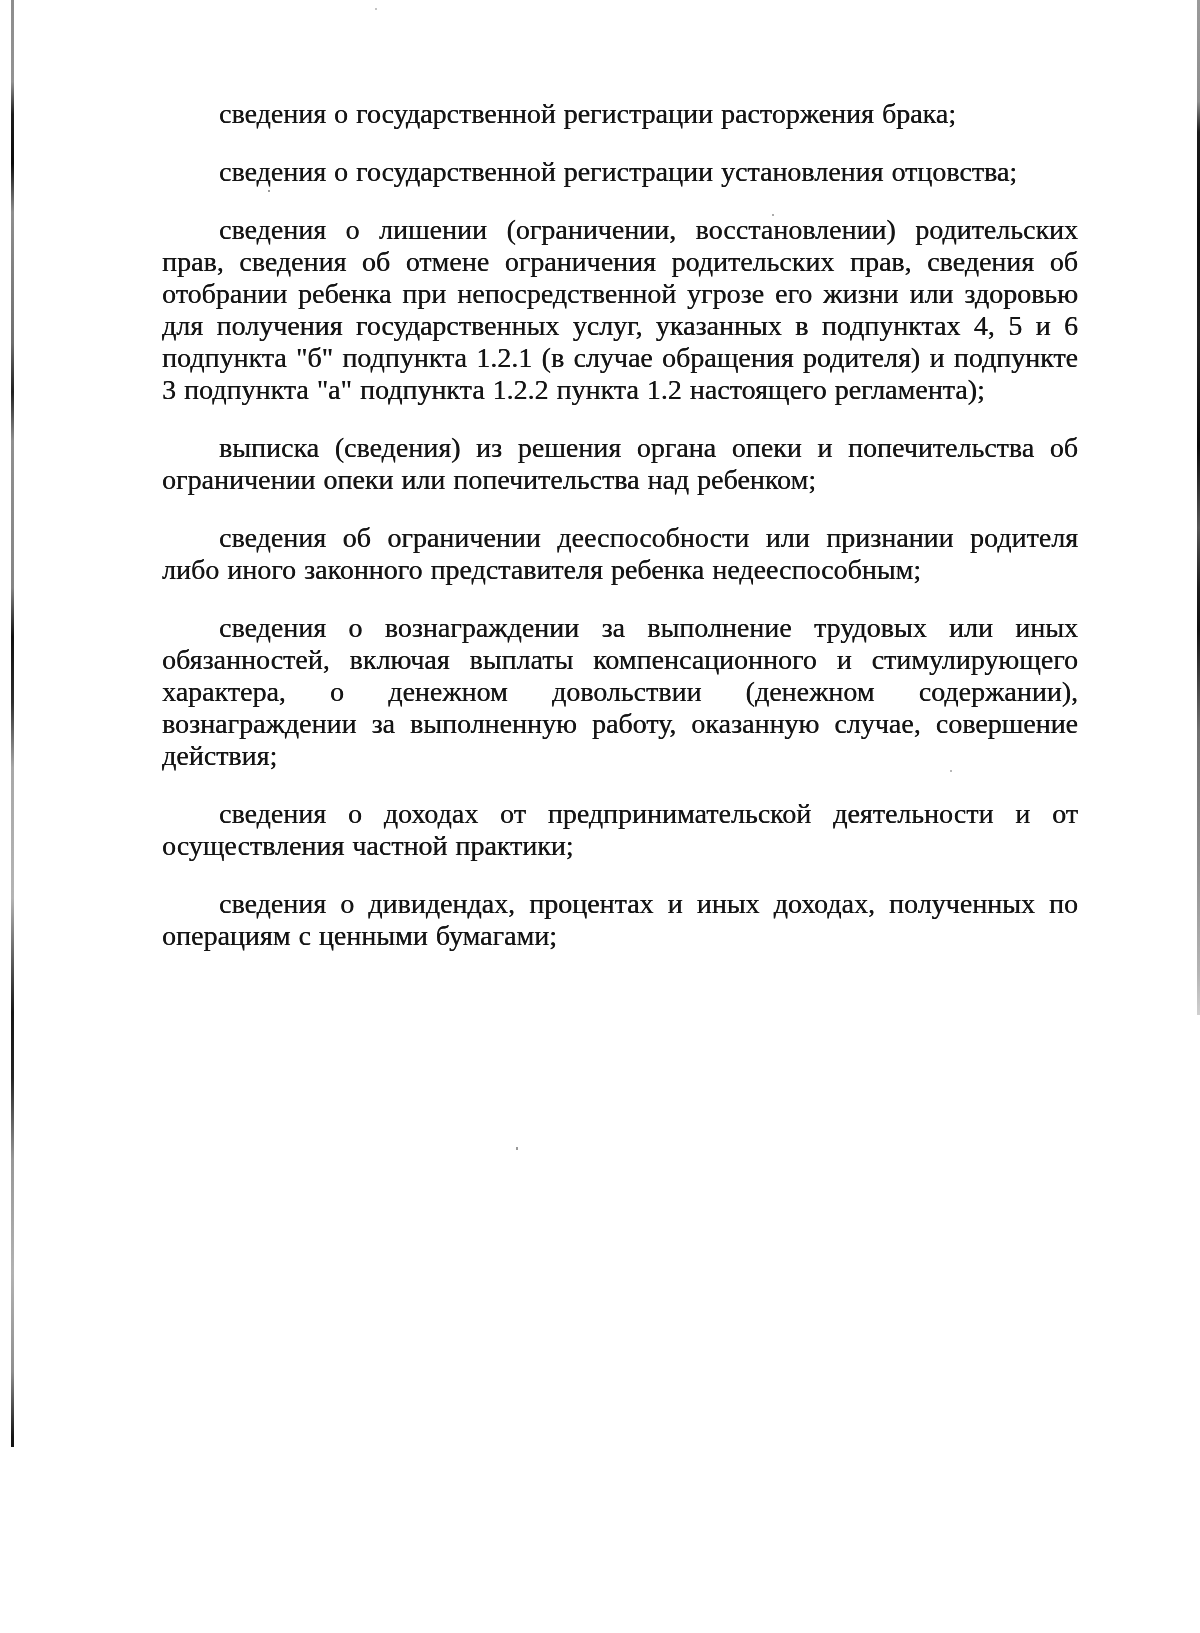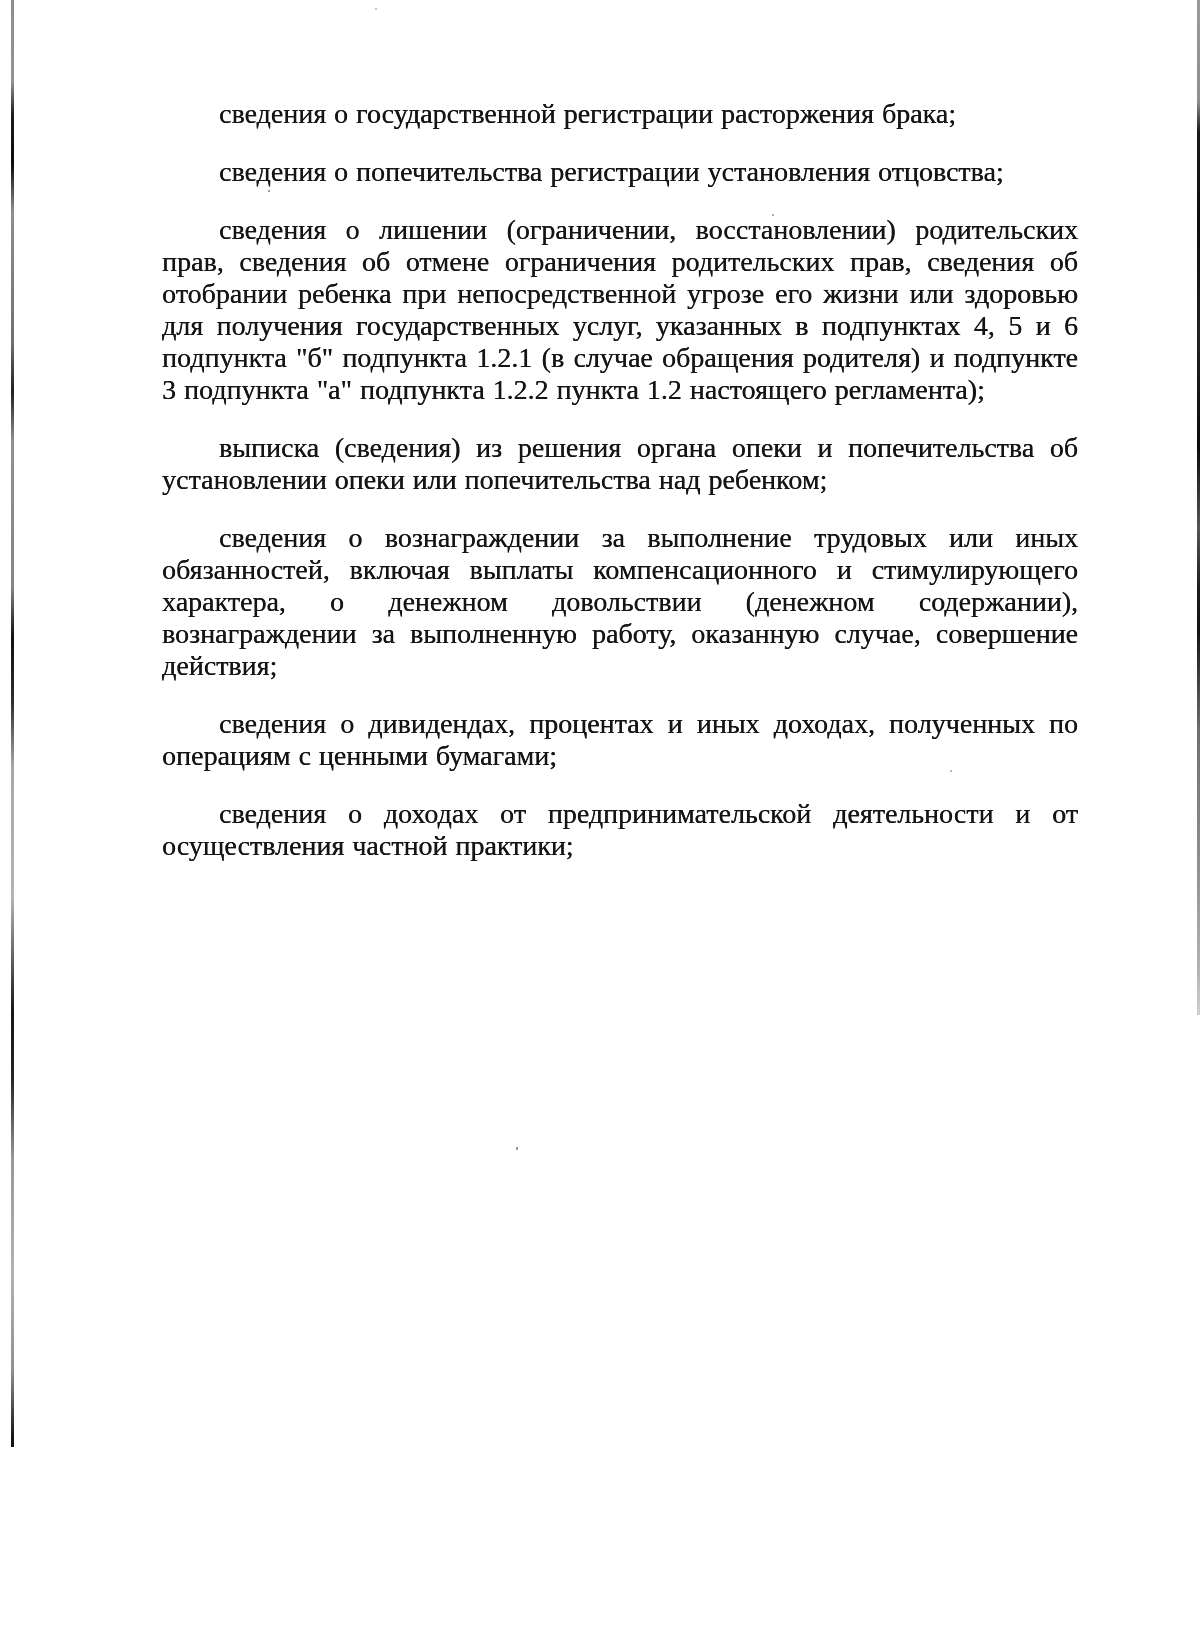--- a/index.html
+++ b/index.html
@@ -81,26 +81,27 @@
   .s5 { left: 375px; top: 8px; width: 2px; height: 2px; background:#c4c4c4; }
   .s6 { left: 190px; top: 1448px; width: 2px; height: 2px; background:#b0b0b0; }
 </style>
 </head>
 <body>
 
 <div class="page">
 
   <div class="text-block">
     <p>сведения о государственной регистрации расторжения брака;</p>
-    <p>сведения о попечительства регистрации установления отцовства;</p>
+    <p>сведения о государственной регистрации установления отцовства;</p>
     <p>сведения о лишении (ограничении, восстановлении) родительских прав, сведения об отмене ограничения родительских прав, сведения об отобрании ребенка при непосредственной угрозе его жизни или здоровью для получения государственных услуг, указанных в подпунктах 4, 5 и 6 подпункта "б" подпункта 1.2.1 (в случае обращения родителя) и подпункте 3 подпункта "а" подпункта 1.2.2 пункта 1.2 настоящего регламента);</p>
-    <p>выписка (сведения) из решения органа опеки и попечительства об установлении опеки или попечительства над ребенком;</p>
+    <p>выписка (сведения) из решения органа опеки и попечительства об ограничении опеки или попечительства над ребенком;</p>
+    <p>сведения об ограничении дееспособности или признании родителя либо иного законного представителя ребенка недееспособным;</p>
     <p>сведения о вознаграждении за выполнение трудовых или иных обязанностей, включая выплаты компенсационного и стимулирующего характера, о денежном довольствии (денежном содержании), вознаграждении за выполненную работу, оказанную случае, совершение действия;</p>
+    <p>сведения о доходах от предпринимательской деятельности и от осуществления частной практики;</p>
     <p>сведения о дивидендах, процентах и иных доходах, полученных по операциям с ценными бумагами;</p>
-    <p>сведения о доходах от предпринимательской деятельности и от осуществления частной практики;</p>
   </div>
 
   <div class="edge-left"></div>
   <div class="edge-right"></div>
   <div class="bottom-bar-lead"></div>
   <div class="bottom-bar"></div>
 
   <div class="speck s1"></div>
   <div class="speck s2"></div>
   <div class="speck s3"></div>

